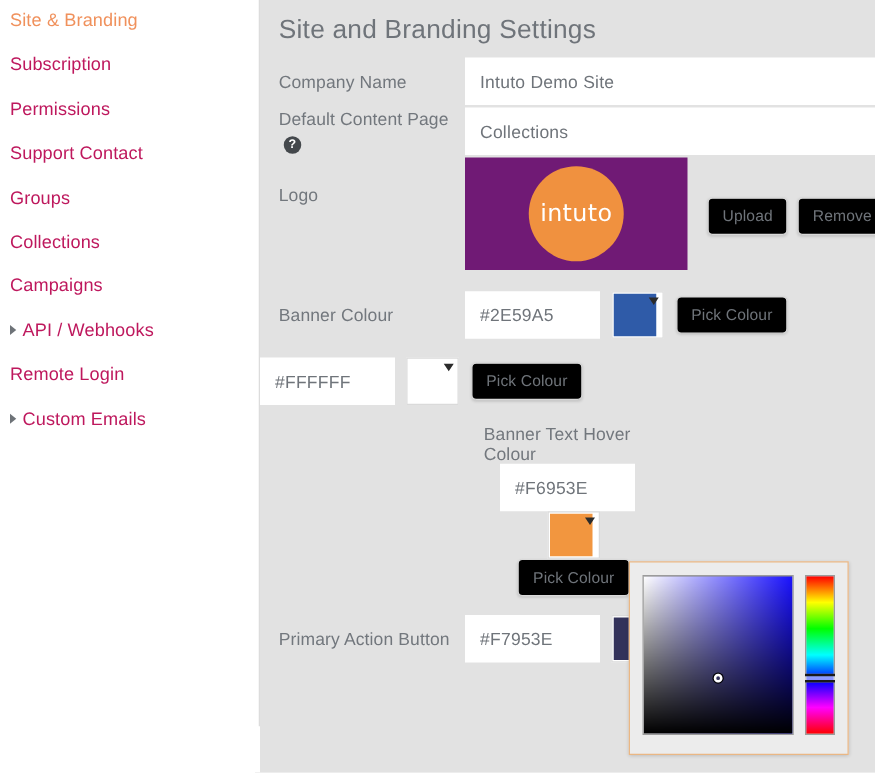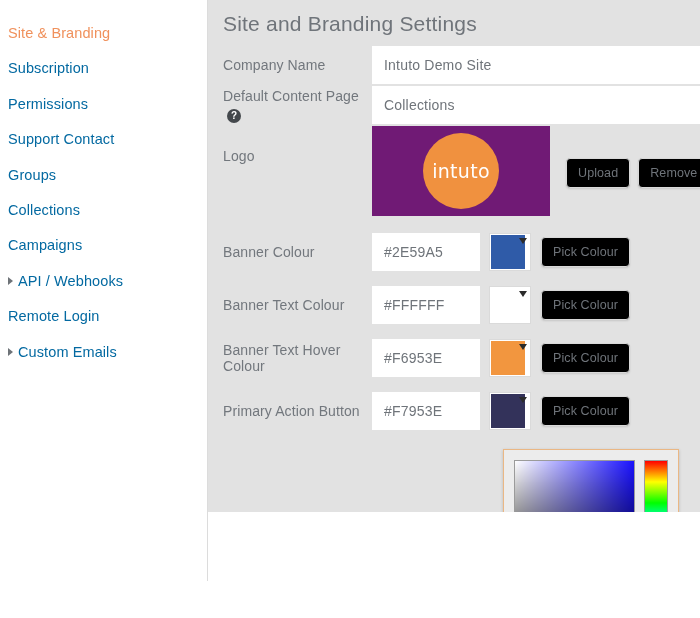--- a/index.html
+++ b/index.html
@@ -23,27 +23,26 @@
   }
 
   
   .sidebar {
     width: 208px;
     min-width: 208px;
     height: 581px;
     background: #ffffff;
     border-right: 1px solid #dcdcdc;
     box-sizing: border-box;
-    padding-top: 16px;
   }
   .nav-item {
     display: block;
     padding: 9px 0 9px 8px;
     font-size: 14.5px;
-    color: #0369a1;
+    color: #be185d;
     letter-spacing: .1px;
     white-space: nowrap;
     cursor: pointer;
     line-height: 1.2;
   }
   .nav-item.active {
     color: #f0915c;
   }
   .nav-item .caret {
     display: inline-block;
@@ -53,21 +52,21 @@
     border-top: 4px solid transparent;
     border-bottom: 4px solid transparent;
     margin-right: 5px;
     vertical-align: 1px;
   }
 
   
   .main {
     position: relative;
     flex: 1;
-    height: 512px;
+    height: 618px;
     background: #e2e2e2;
     overflow: hidden;
   }
   .page-title {
     font-size: 21px;
     color: #6f747a;
     font-weight: normal;
     margin: 0;
     padding: 12px 0 10px 15px;
     letter-spacing: .2px;
@@ -328,30 +327,29 @@
       <div class="row-label">Banner Colour</div>
       <input class="text-input input-hex" type="text" value="#2E59A5" style="">
       <div class="swatch-wrap">
         <div class="swatch-fill" style="background: rgb(47, 91, 168);"></div>
         <div class="swatch-arrow"></div>
       </div>
       <button class="btn pick-btn">Pick Colour</button>
     </div>
 
     <div class="form-row" style="margin-bottom:15px;">
-      <div class="row-label">Banner Text Colour</div>
       <input class="text-input input-hex" type="text" value="#FFFFFF" style="">
       <div class="swatch-wrap">
         <div class="swatch-fill" style="background: rgb(255, 255, 255);"></div>
         <div class="swatch-arrow"></div>
       </div>
       <button class="btn pick-btn">Pick Colour</button>
     </div>
 
-    <div class="form-row" style="margin-bottom:15px;">
+    <div class="form-row" style="margin-bottom:15px;flex-direction:column;">
       <div class="row-label">Banner Text Hover Colour</div>
       <input class="text-input input-hex" type="text" value="#F6953E" style="">
       <div class="swatch-wrap">
         <div class="swatch-fill" style="background: rgb(242, 150, 63);"></div>
         <div class="swatch-arrow"></div>
       </div>
       <button class="btn pick-btn">Pick Colour</button>
     </div>
 
     <div class="form-row">

